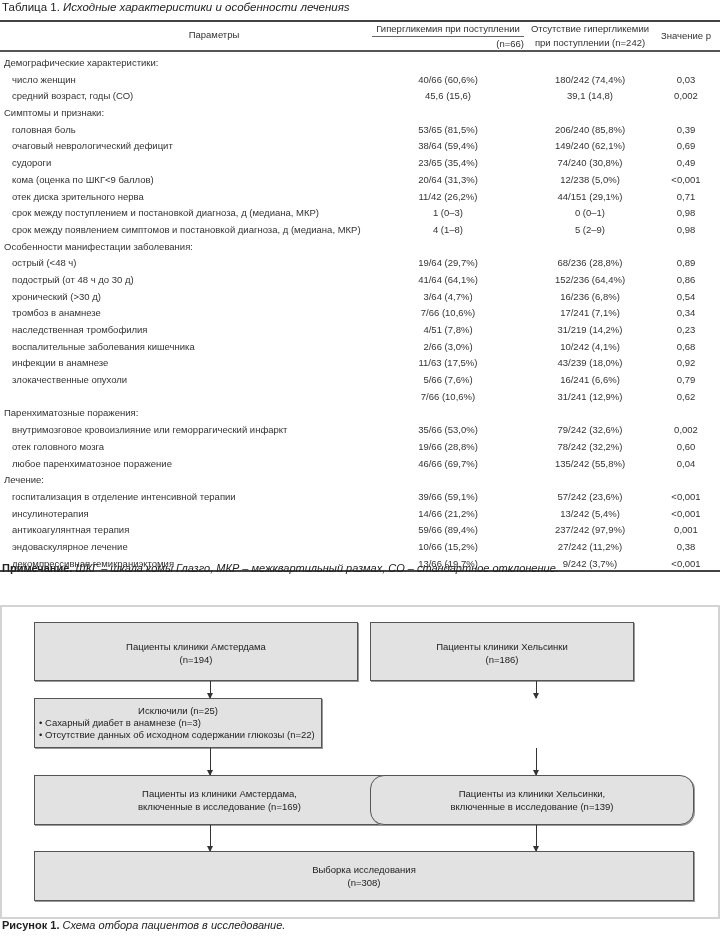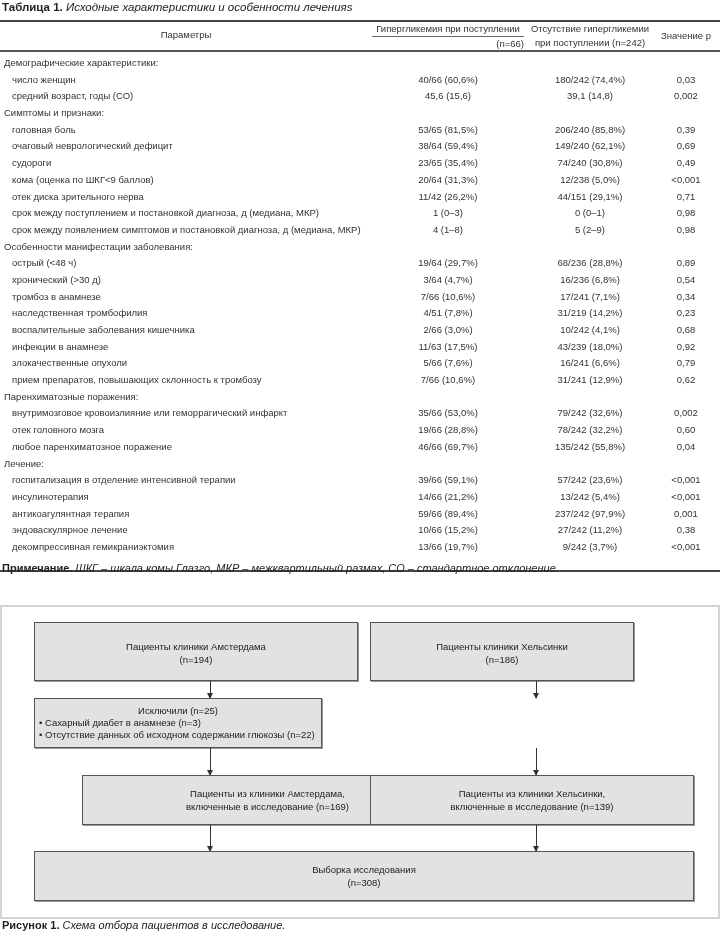--- a/index.html
+++ b/index.html
@@ -1,19 +1,19 @@
 <!DOCTYPE html>
 <html><head>
 <meta charset="utf-8">
 <style>
   html, body { margin:0; padding:0; background:#fff; }
   body { width:720px; height:937px; position:relative; overflow:hidden;
          font-family:"Liberation Sans", sans-serif; color:#222; }
   .title { position:absolute; left:2px; top:1px; font-size:11.5px; }
-  .title b { font-weight:bold; }
+  .title b { font-weight:normal; }
   .title i { font-style:italic; }
   .rule-top { position:absolute; left:0; width:720px; top:20px; height:2px; background:#444; }
   .rule-hdr { position:absolute; left:0; width:720px; top:50px; height:2px; background:#555; }
   .rule-bot { position:absolute; left:0; width:720px; top:570px; height:2px; background:#444; }
   .hdr { position:absolute; font-size:9.5px; color:#333; text-align:center; line-height:14px; }
   .hdr-sub { position:absolute; left:372px; width:152px; top:36px; height:1px; background:#666; }
   .rows { position:absolute; left:0; top:55px; width:720px; }
   .row { height:16.7px; position:relative; font-size:9.5px; line-height:16.7px; color:#333; }
   .row .p { position:absolute; left:4px; white-space:nowrap; }
   .row.item .p { left:12px; }
@@ -33,21 +33,21 @@
          border-left:3.5px solid transparent; border-right:3.5px solid transparent; border-top:6px solid #333; }
   .caption { position:absolute; left:2px; top:919px; font-size:11px; color:#222; }
   .caption b { font-weight:bold;text-align:right; } .caption i { font-style:italic; }
 </style>
 </head>
 <body>
 
 <div class="title"><b>Таблица 1.</b> <i>Исходные характеристики и особенности леченияs</i></div>
 <div class="rule-top"></div>
 
-<div class="hdr" style="left:0;width:372px;top:28px;">Параметры</div>
+<div class="hdr" style="left:0;width:372px;top:28px;padding-left:28px;">Параметры</div>
 <div class="hdr" style="left:372px;width:152px;top:22px;">Гипергликемия при поступлении</div>
 <div class="hdr-sub"></div>
 <div class="hdr" style="left:372px;width:152px;top:37px;text-align:right;">(n=66)</div>
 <div class="hdr" style="left:530px;width:120px;top:22px;">Отсутствие гипергликемии</div>
 <div class="hdr" style="left:530px;width:120px;top:36px;">при поступлении  (n=242)</div>
 <div class="hdr" style="left:655px;width:62px;top:29px;">Значение p</div>
 <div class="rule-hdr"></div>
 
 <div class="rows" id="rows">
     <div class="row section">
@@ -113,20 +113,26 @@
     <div class="row section">
       <span class="p">Особенности манифестации заболевания:</span>
     </div>
     <div class="row item">
       <span class="p">острый (&lt;48 ч)</span>
       <span class="c1">19/64 (29,7%)</span>
       <span class="c2">68/236 (28,8%)</span>
       <span class="c3">0,89</span>
     </div>
     <div class="row item">
+      <span class="p">подострый (от 48 ч до 30 д)</span>
+      <span class="c1">41/64 (64,1%)</span>
+      <span class="c2">152/236 (64,4%)</span>
+      <span class="c3">0,86</span>
+    </div>
+    <div class="row item">
       <span class="p">хронический (&gt;30 д)</span>
       <span class="c1">3/64 (4,7%)</span>
       <span class="c2">16/236 (6,8%)</span>
       <span class="c3">0,54</span>
     </div>
     <div class="row item">
       <span class="p">тромбоз в анамнезе</span>
       <span class="c1">7/66 (10,6%)</span>
       <span class="c2">17/241 (7,1%)</span>
       <span class="c3">0,34</span>
@@ -149,21 +155,20 @@
       <span class="c2">43/239 (18,0%)</span>
       <span class="c3">0,92</span>
     </div>
     <div class="row item">
       <span class="p">злокачественные опухоли</span>
       <span class="c1">5/66 (7,6%)</span>
       <span class="c2">16/241 (6,6%)</span>
       <span class="c3">0,79</span>
     </div>
     <div class="row item">
-      <span class="p">прием препаратов, повышающих склонность к тромбозу</span>
       <span class="c1">7/66 (10,6%)</span>
       <span class="c2">31/241 (12,9%)</span>
       <span class="c3">0,62</span>
     </div>
     <div class="row section">
       <span class="p">Паренхиматозные поражения:</span>
     </div>
     <div class="row item">
       <span class="p">внутримозговое кровоизлияние или геморрагический инфаркт</span>
       <span class="c1">35/66 (53,0%)</span>
@@ -233,25 +238,25 @@
   <div class="arrow" style="left:534px;top:74px;height:17px;"></div>
 
   <div class="box" style="left:32px;top:91px;width:288px;height:50px;padding-top:5px;">
     <span class="ln">Исключили (n=25)</span>
     <span class="bl">• Сахарный диабет в анамнезе (n=3)</span>
     <span class="bl">• Отсутствие данных об исходном содержании глюкозы (n=22)</span>
   </div>
   <div class="arrow" style="left:208px;top:141px;height:27px;"></div>
   <div class="arrow" style="left:534px;top:141px;height:27px;"></div>
 
-  <div class="box" style="left:32px;top:168px;width:371px;height:50px;padding-top:11px;margin-left:48px;">
+  <div class="box" style="left:32px;top:168px;width:371px;height:50px;padding-top:11px;">
     <span class="ln">Пациенты из клиники Амстердама,</span>
     <span class="ln">включенные в исследование (n=169)</span>
   </div>
-  <div class="box" style="left:368px;top:168px;width:324px;height:50px;padding-top:11px;">
+  <div class="box" style="left:368px;top:168px;width:324px;height:50px;padding-top:11px;border-radius:14px;">
     <span class="ln">Пациенты из клиники Хельсинки,</span>
     <span class="ln">включенные в исследование (n=139)</span>
   </div>
   <div class="arrow" style="left:208px;top:218px;height:26px;"></div>
   <div class="arrow" style="left:534px;top:218px;height:26px;"></div>
 
   <div class="box" style="left:32px;top:244px;width:660px;height:50px;padding-top:11px;">
     <span class="ln">Выборка исследования</span>
     <span class="ln">(n=308)</span>
   </div>

